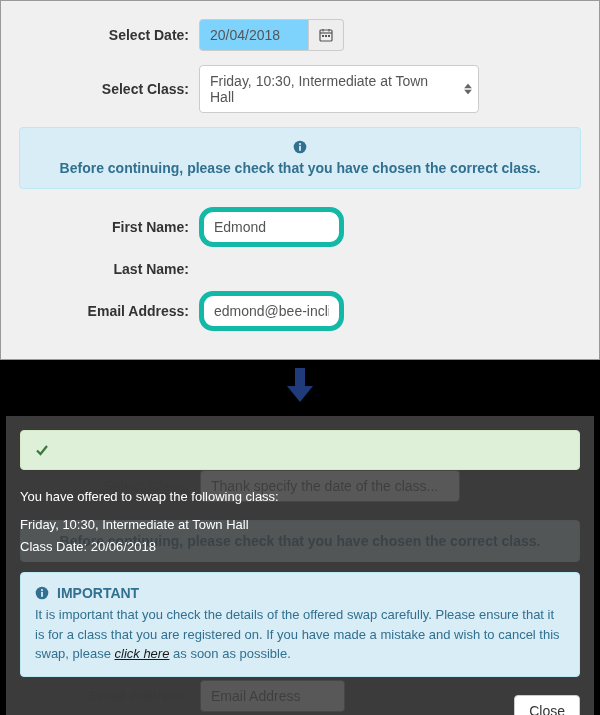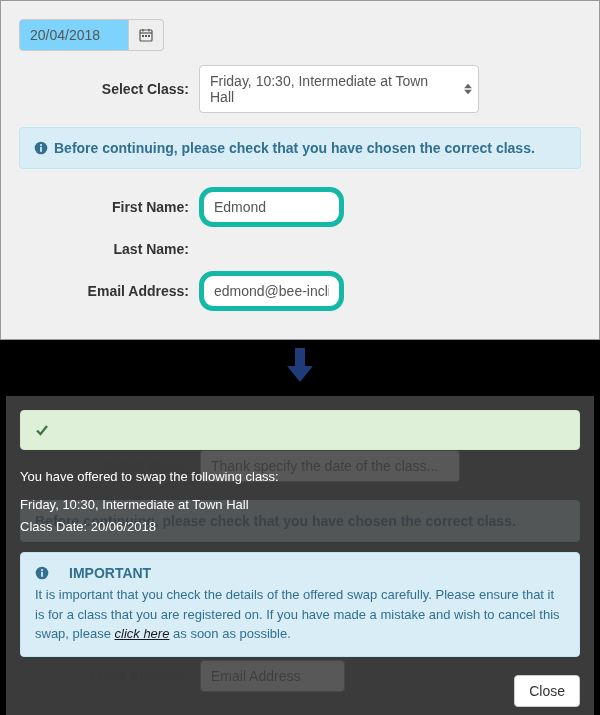--- a/index.html
+++ b/index.html
@@ -84,20 +84,21 @@
       background: #d9edf7;
       border: 1px solid #bce8f1;
       color: #31708f;
       border-radius: 4px;
       padding: 12px 14px;
       margin: 4px 0 18px 0;
       display: flex;
       align-items: center;
       gap: 6px;
       font-weight: bold;
+      flex-direction: column;
     }
     .alert-info .icon { flex-shrink: 0; }
     .btn {
       border: 1px solid #ccc;
       background: #fff;
       border-radius: 4px;
       padding: 7px 14px;
       color: #333;
       cursor: pointer;
       font-size: 14px;
@@ -166,33 +167,34 @@
       border: 1px solid #bce8f1;
       color: #31708f;
       border-radius: 4px;
       padding: 12px 14px;
       margin-bottom: 18px;
     }
     .alert-important .hdr {
       font-weight: bold;
       display: flex;
       align-items: center;
-      gap: 20px;
+      gap: 8px;
       margin-bottom: 4px;
     }
     .alert-important .body { font-size: 13px; line-height: 1.5; }
     .alert-important .link { color: #1a1a1a; text-decoration: underline; cursor: pointer; font-style: italic; }
     .close-row { display: flex; justify-content: flex-end; }
     svg { display: block; }
   </style>
 </head>
 <body>
 
 <div class="panel-top">
   <div class="form-row">
+    <div class="label">Select Date:</div>
     <div class="input-group">
       <input class="date-input" value="20/04/2018" style="">
       <div class="date-addon">
         <span>
           <svg width="14" height="14" viewBox="0 0 14 14">
               <rect x="1" y="2" width="12" height="11" rx="1" fill="none" stroke="#555" stroke-width="1.2"></rect>
               <line x1="1" y1="5" x2="13" y2="5" stroke="#555" stroke-width="1.2"></line>
               <line x1="4" y1="1" x2="4" y2="3.5" stroke="#555" stroke-width="1.2"></line>
               <line x1="10" y1="1" x2="10" y2="3.5" stroke="#555" stroke-width="1.2"></line>
               <rect x="3" y="7" width="2" height="2" fill="#555"></rect>

